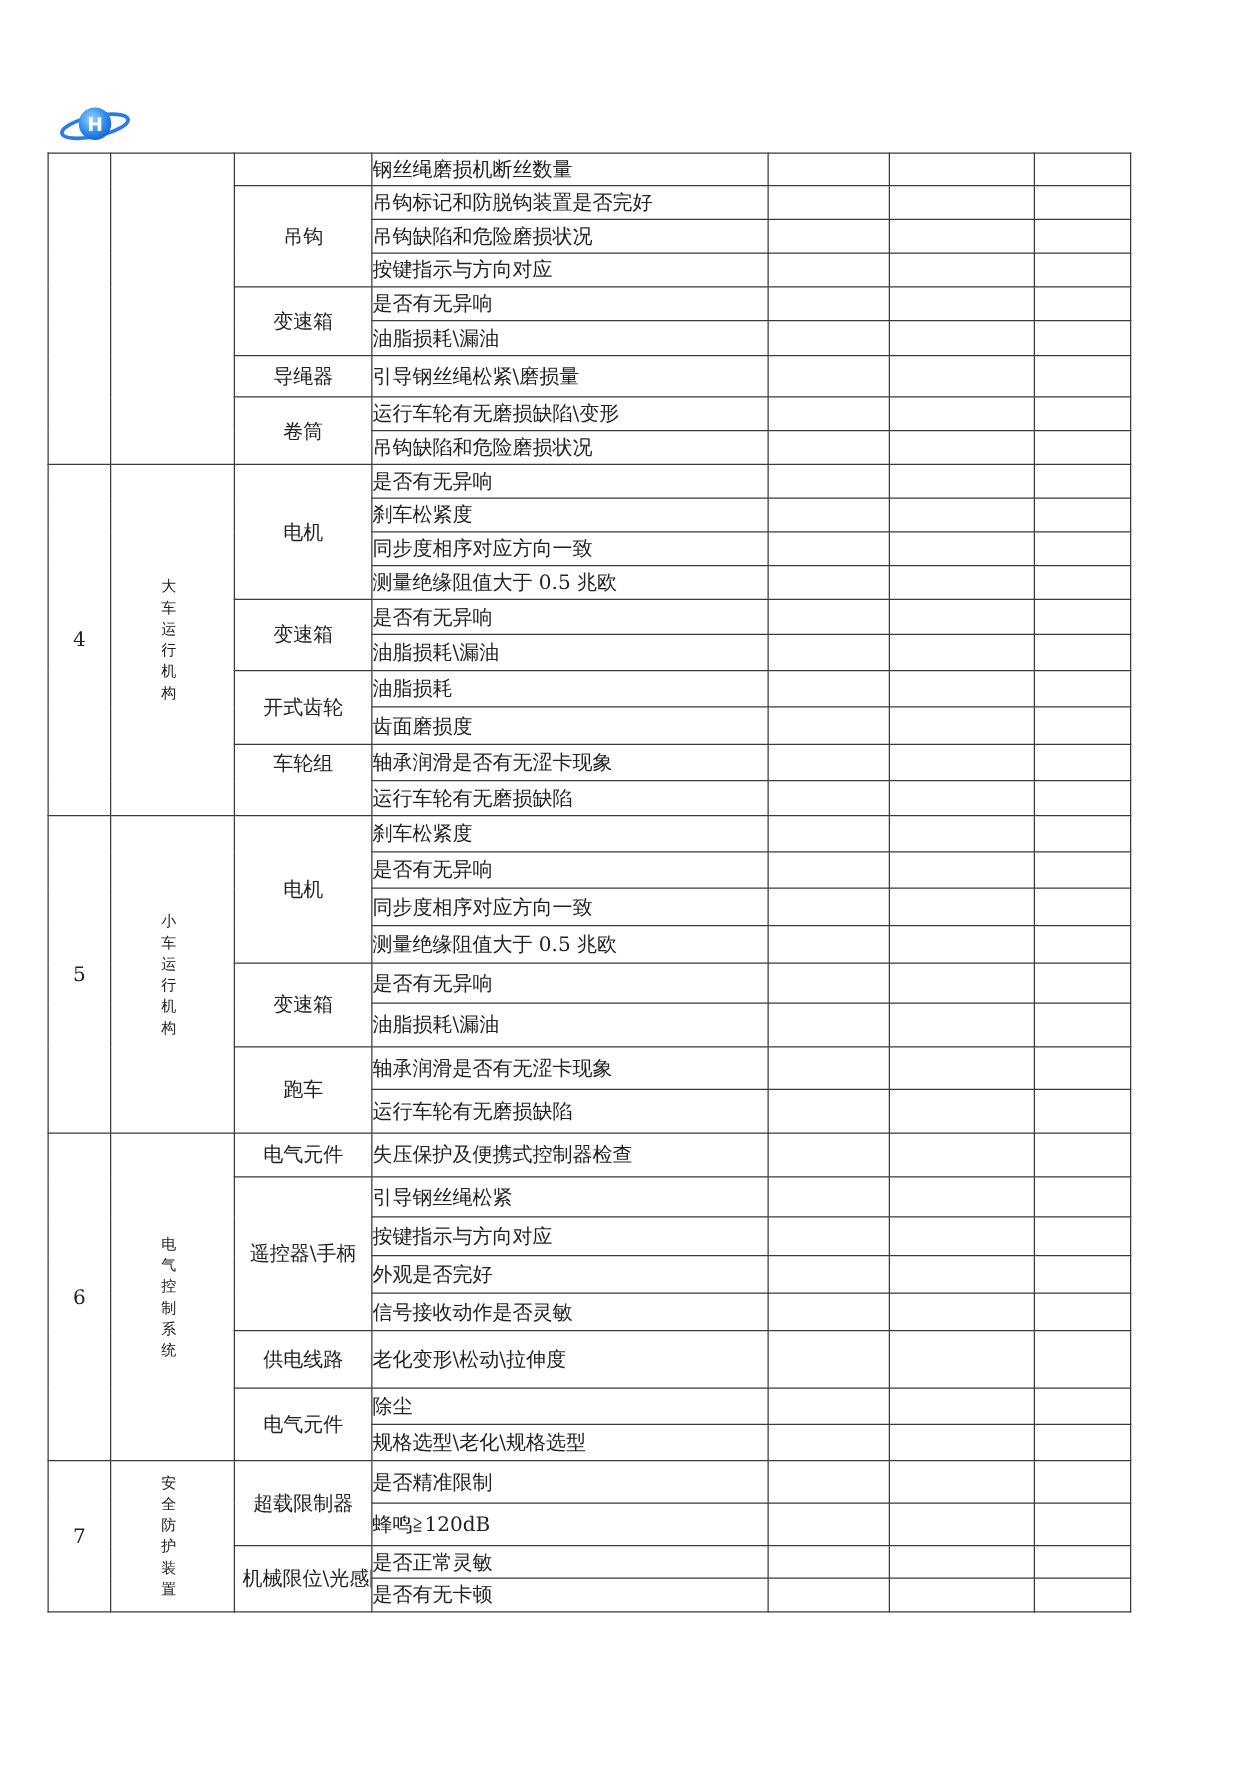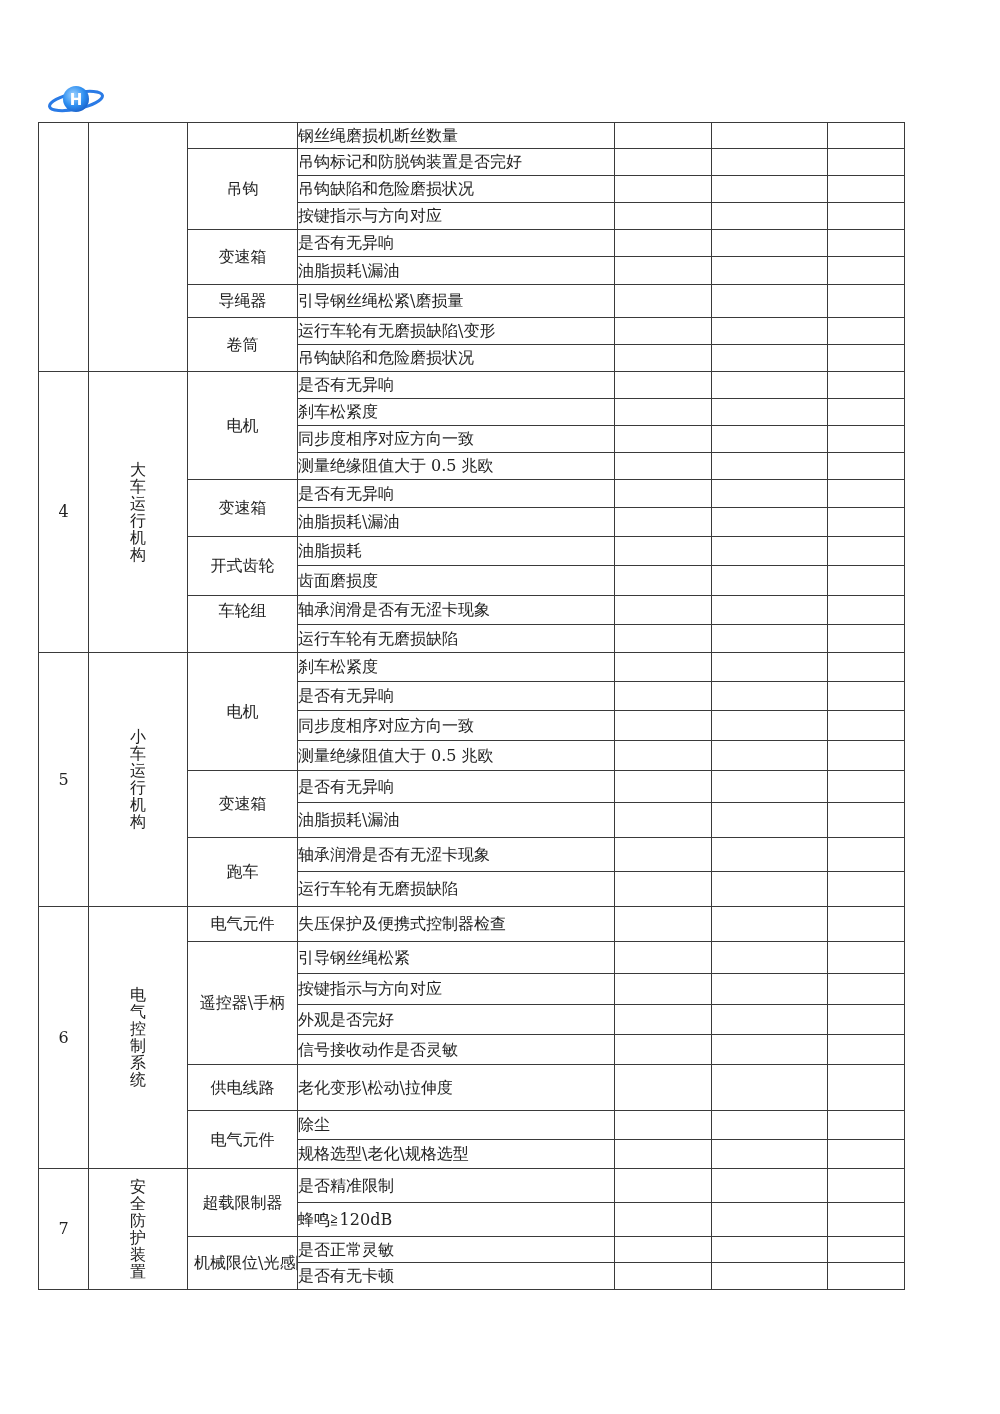--- a/index.html
+++ b/index.html
@@ -6,21 +6,21 @@
   body { width: 1000px; height: 1414px; position: relative; overflow: hidden;
          font-family: "DejaVu Serif", "Liberation Serif", serif; color: #222; }
   .logo { position: absolute; left: 48px; top: 82px; width: 56px; height: 36px; }
   table.sheet { position: absolute; left: 38px; top: 122px; border-collapse: collapse;
                 table-layout: fixed; width: 866px; }
   table.sheet td { border: 1.4px solid #3a3a3a; padding: 0; font-size: 16px;
                    line-height: 1.1; vertical-align: middle; overflow: hidden; white-space: nowrap; }
   td.no { text-align: center; font-size: 15px; }
   td.sys { text-align: center; }
   td.sys .vt { display: inline-block; width: 18px; white-space: normal; word-break: break-all;
-               line-height: 17px; font-size: 16px; text-align: center; }
+               line-height: 17px; font-size: 12px; text-align: left; }
   td.comp { text-align: center; white-space: normal; }
   td.item { padding-left: 10px; text-align: left; }
   td.item.c { text-align: left; padding-left: 0; }
   td.blank { }
 </style>
 </head>
 <body>
 
 <div class="logo">
   <svg width="56" height="36" viewBox="0 0 56 36">

